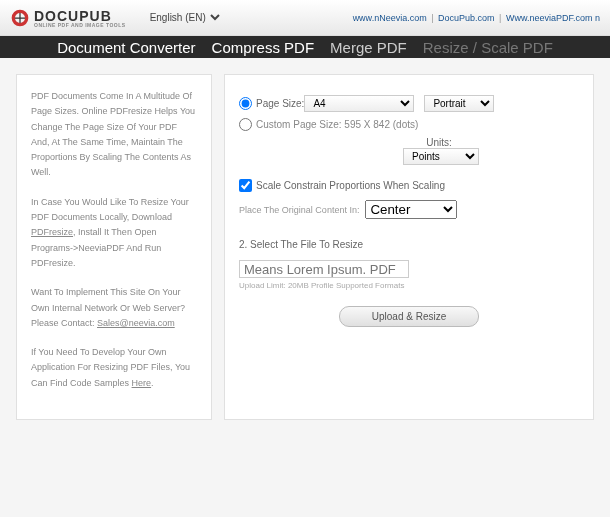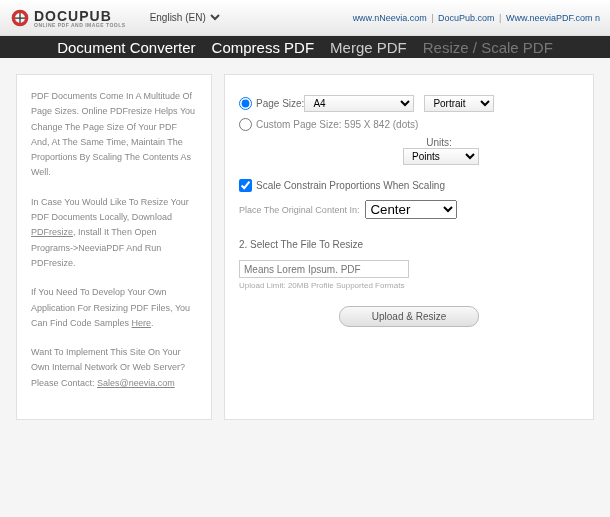--- a/index.html
+++ b/index.html
@@ -29,21 +29,21 @@
 .row select { font-size: 10px; border: 1px solid #ccc; background: linear-gradient(#fff,#eee); padding: 1px 4px; }
 .page-select { width: 110px; margin-right: 10px; }
 .orient-select { width: 70px; }
 .custom-text { font-size: 10px; color: #888; }
 .units-row { padding-left: 60px; flex-direction: column; }
 .units-row select { width: 76px; margin-left: 4px; }
 .check-row { margin: 14px 0 8px 0; display: flex; align-items: center; }
 .check-row input { margin-right: 4px; }
 .place-row { font-size: 9px; color: #999; display: flex; align-items: center; gap: 6px; margin-bottom: 20px; }
 .place-row select { width: 92px; }
-.file-input { width: 170px; height: 18px; border: 1px solid #ccc; padding: 2px 4px; font-size: 10px; color: #aaa; }
+.file-input { width: 170px; height: 18px; border: 1px solid #ccc; padding: 2px 4px; font-size: 13px; color: #aaa; }
 .upload-note { font-size: 8px; color: #aaa; margin-top: 3px; }
 .upload-btn { display: block; width: 140px; margin: 16px auto 0 auto; background: linear-gradient(#f8f8f8,#e0e0e0); border: 1px solid #bbb; border-radius: 10px; padding: 4px; font-size: 10px; color: #555; cursor: pointer; }
 .reset-link { display: block; text-align: right; font-size: 8px; color: #999; margin-top: 6px; }
 </style>
 </head>
 <body>
 
 <div class="header">
   <div class="logo">
     <span class="logo-icon">
@@ -77,25 +77,25 @@
   <span class="muted">Resize / Scale PDF</span>
 </div>
 
 <div class="content">
   <div class="panel left">
     <p>PDF Documents Come In A Multitude Of Page Sizes. Online PDFresize Helps You Change The Page Size Of Your PDF And, At The Same Time, Maintain The Proportions By Scaling The Contents As Well.</p>
     <p>
       <span>In Case You Would Like To Resize Your PDF Documents Locally, Download </span><span class="link">PDFresize</span><span>, Install It Then Open Programs-&gt;NeeviaPDF And Run PDFresize.</span>
     </p>
     <p>
-      <span>If You Need To Develop Your Own Application For Resizing PDF Files, You Can Find Code Samples </span><span class="link">Here</span><span>.</span>
+      <span>Want To Implement This Site On Your Own Internal Network Or Web Server?</span><br>
+      <span>Please Contact: </span><span class="link">Sales@neevia.com</span>
     </p>
     <p>
-      <span>Want To Implement This Site On Your Own Internal Network Or Web Server?</span><br>
-      <span>Please Contact: </span><span class="link">Sales@neevia.com</span>
+      <span>If You Need To Develop Your Own Application For Resizing PDF Files, You Can Find Code Samples </span><span class="link">Here</span><span>.</span>
     </p>
   </div>
 
   <div class="panel right">
 
     <div class="row">
       <input type="radio" checked="" style="">
       <span>Page Size:</span>
       <select class="page-select">
         <option>A4</option>

